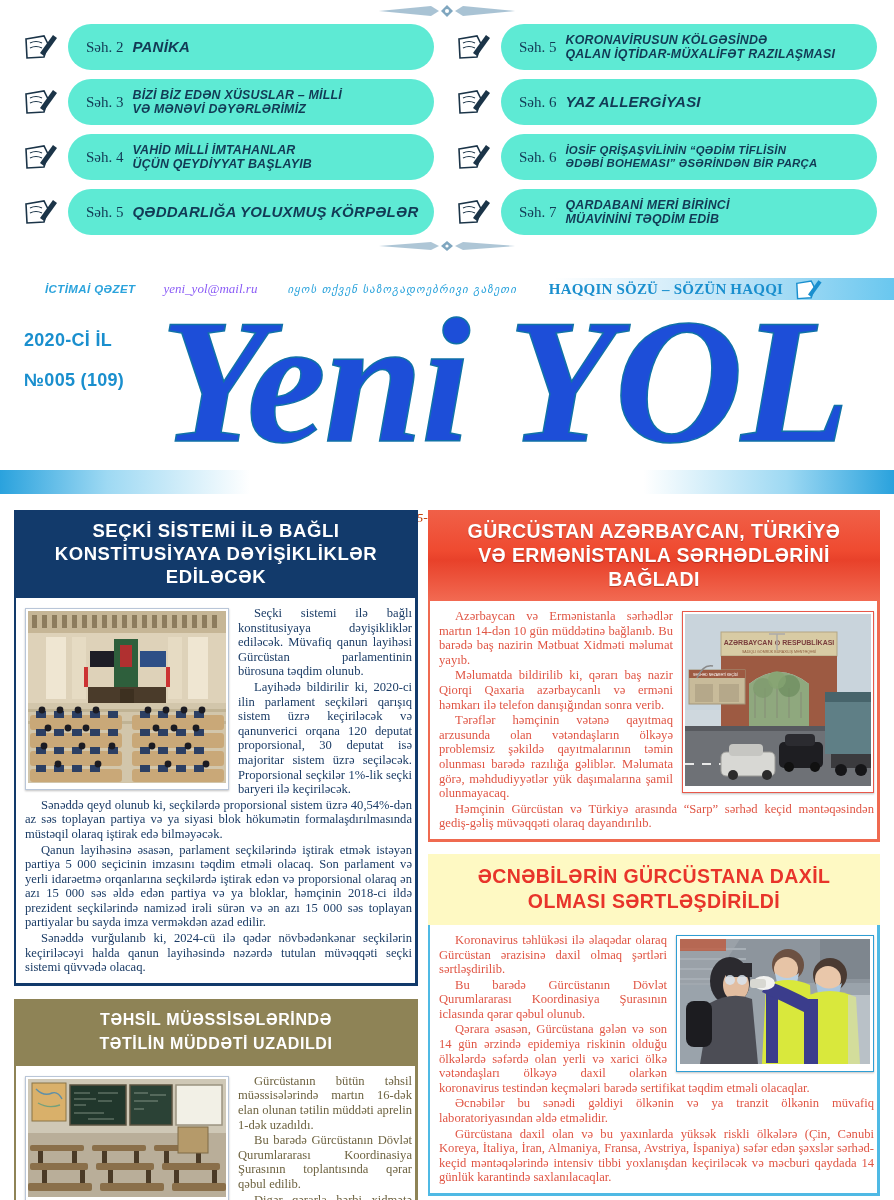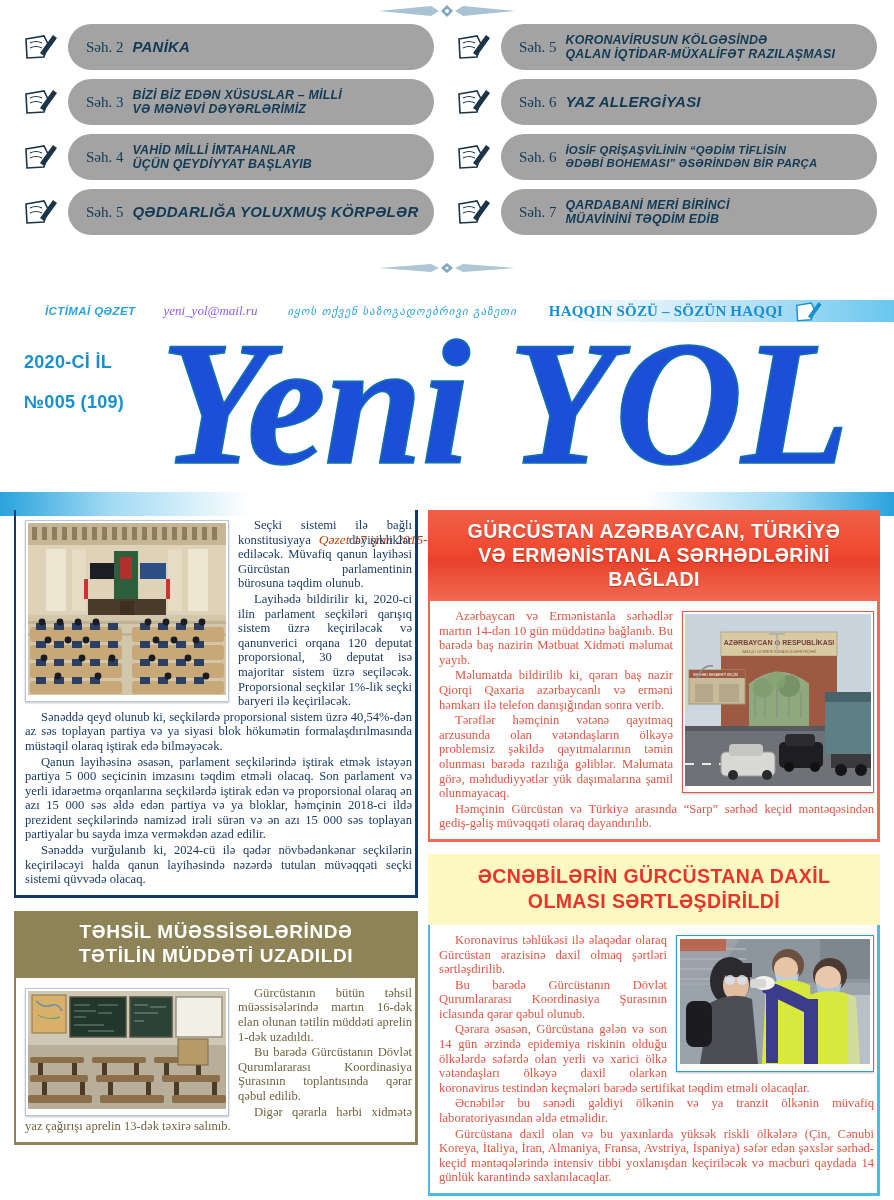--- a/index.html
+++ b/index.html
@@ -12,40 +12,40 @@
   
   .topbar{position:absolute;left:0;top:0;width:894px;height:240px;}
   .ornament{position:absolute;left:379px;top:4px;width:136px;height:14px;}
   .idx-col{position:absolute;top:24px;}
   .idx-col.left{left:22px;width:412px;}
   .idx-col.right{left:455px;width:422px;}
   .idx-item{position:relative;margin-bottom:9px;height:46px;}
   .idx-pen{position:absolute;left:0;top:7px;width:36px;height:30px;}
   .idx-pill{
     position:absolute;left:46px;right:0;top:0;height:46px;
-    background:#a3a3a3;border-radius:23px;
+    background:#5eead4;border-radius:23px;
     display:flex;align-items:center;
   }
   .idx-pageno{
     font-family:"Liberation Serif",serif;
     font-size:15px;color:#123a55;font-weight:400;
     padding-left:18px;white-space:nowrap;
   }
   .idx-title{
     font-family:"Liberation Sans",sans-serif;
     font-style:italic;font-weight:bold;
     font-size:13.5px;line-height:14.5px;color:#123a55;
     padding-left:9px;letter-spacing:.2px;
   }
   .idx-title.t1{font-size:15px;line-height:16px;}
   .idx-title.t2{font-size:12.4px;line-height:14px;}
   .idx-title.tiny{font-size:11.4px;line-height:13px;}
 
   
-  .masthead{position:absolute;left:0;top:252px;width:894px;height:270px;}
+  .masthead{position:absolute;left:0;top:230px;width:894px;height:270px;}
   .mh-orn{position:absolute;left:379px;top:10px;width:136px;height:12px;}
   .mh-strip{
     position:absolute;left:0;top:48px;width:894px;height:22px;
     background:linear-gradient(to right,#ffffff 0%,#ffffff 62%,#bfe4f7 82%,#69c7ef 100%);
   }
   .mh-line{position:absolute;left:0;top:48px;width:894px;height:22px;display:flex;align-items:center;}
   .mh-ictimai{
     margin-left:45px;font-family:"Liberation Sans",sans-serif;
     font-weight:bold;font-style:italic;font-size:11.5px;color:#2ba3dc;letter-spacing:.4px;
   }
@@ -95,21 +95,21 @@
 
   .hl-blue{
     background:#123a6b;color:#fff;text-align:center;
     font-family:"Liberation Sans",sans-serif;font-weight:bold;
     font-size:18.5px;line-height:23px;letter-spacing:.6px;
     padding:9px 10px 10px;
   }
   .hl-olive{
     background:#8e8356;color:#fff;text-align:center;
     font-family:"Liberation Sans",sans-serif;font-weight:bold;
-    font-size:19px;line-height:24px;letter-spacing:.6px;
+    font-size:16px;line-height:24px;letter-spacing:.6px;
     padding:9px 10px 10px;
   }
   .hl-red{
     background:linear-gradient(to bottom,#f06048 0%,#ef4a30 45%,#e8412a 55%,#f26a52 100%);
     color:#fff;text-align:center;
     font-family:"Liberation Sans",sans-serif;font-weight:bold;
     font-size:19.5px;line-height:24px;letter-spacing:.4px;
     padding:9px 10px 10px;
     text-shadow:0 1px 1px rgba(120,20,10,.45);
   }
@@ -306,20 +306,23 @@
 
     <div class="mh-botstrip"></div>
     <div class="mh-sub">Qəzet 17 iyun 2015-ci il tarixindən nəşr olunur.</div>
   </div>
 
   <div class="content">
 
     <div class="col-left">
 
       <div>
+        <div class="hl-blue" style="white-space:pre-line">SEÇKİ SİSTEMİ İLƏ BAĞLI
+KONSTİTUSİYAYA DƏYİŞİKLİKLƏR
+EDİLƏCƏK</div>
         <div class="blk-blue t-blue">
           <div class="body-wrap clearfix">
             <div class="float-img">
               <div class="imgbox">
                 <svg width="198" height="172" viewBox="0 0 198 172">
                   <rect width="198" height="172" fill="#e8dfcc"></rect>
                   <rect x="0" y="0" width="198" height="22" fill="#c6b696"></rect>
                   <g fill="#8d7c5d">
                     <rect x="4" y="4" width="5" height="13"></rect>
                       <rect x="14" y="4" width="5" height="13"></rect>

